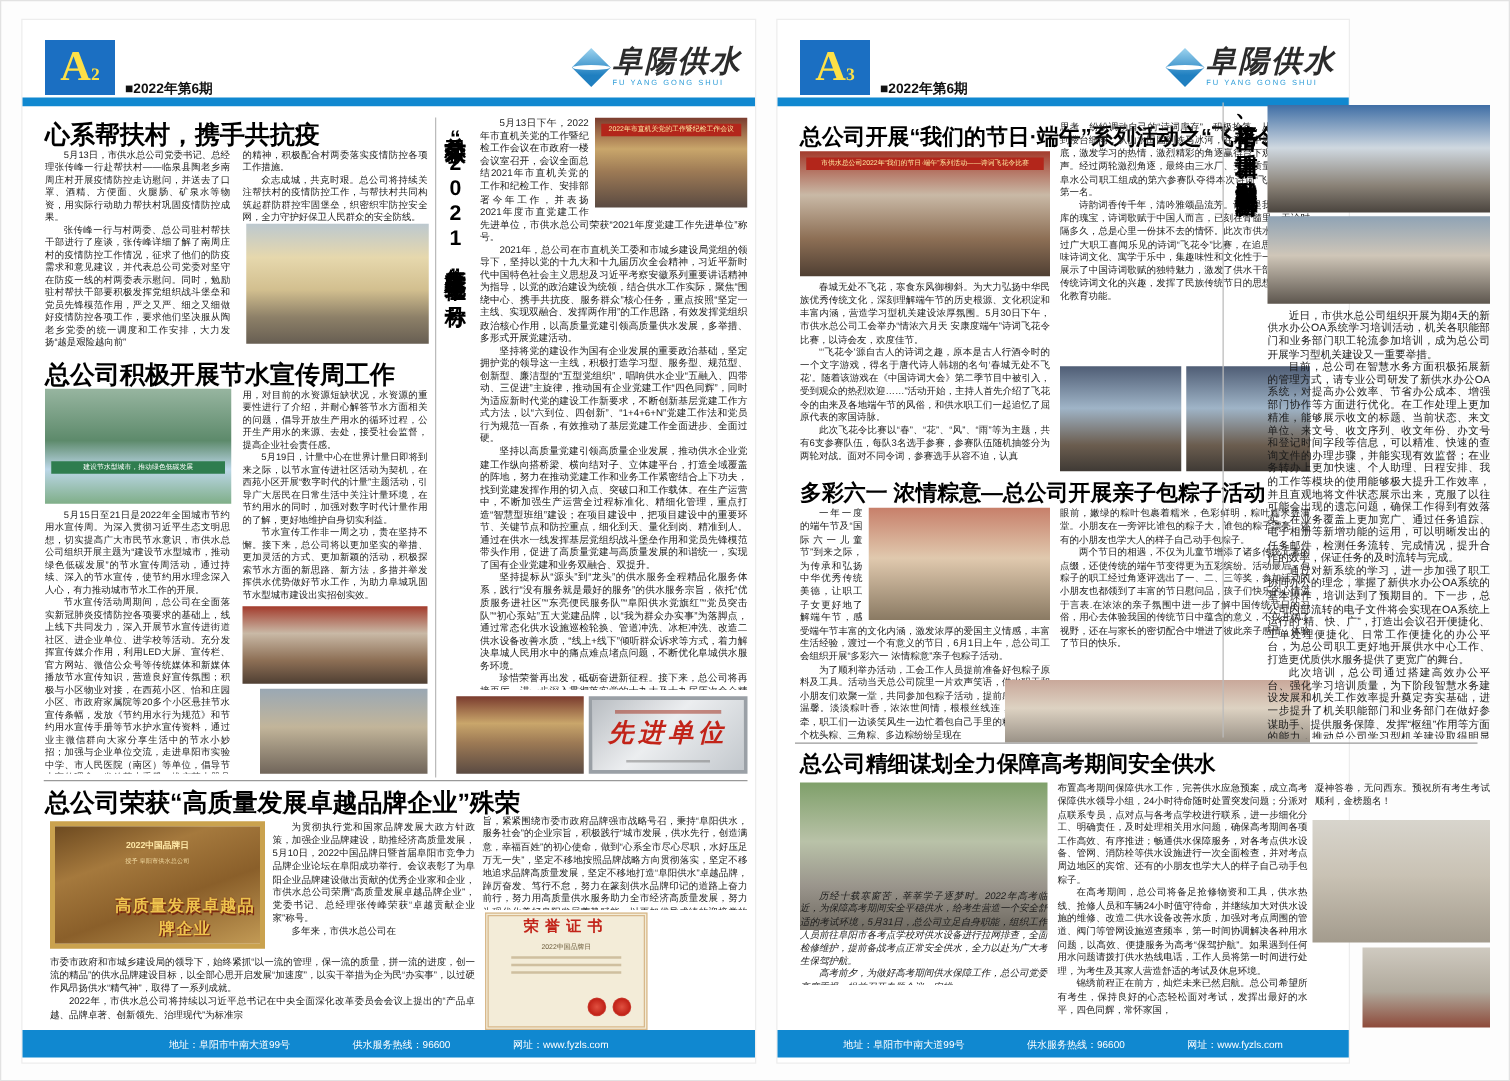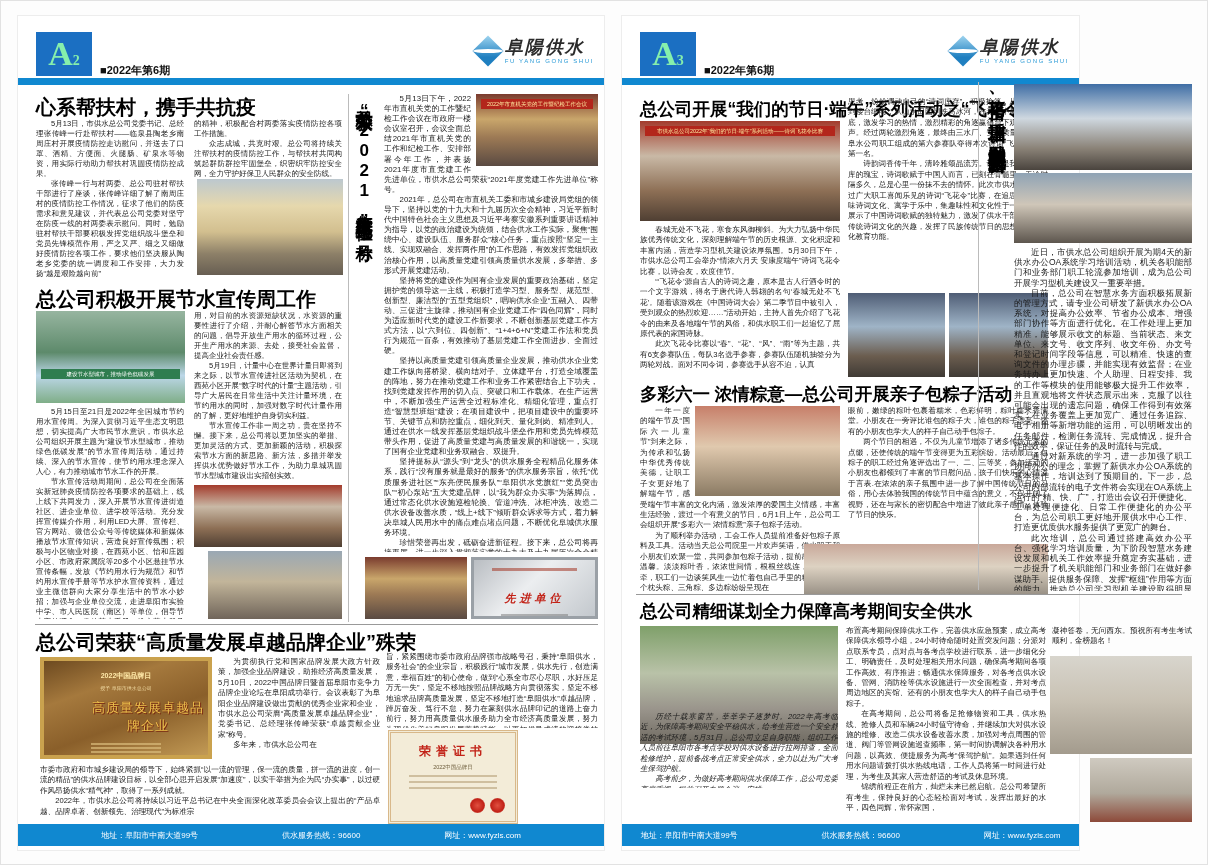--- a/index.html
+++ b/index.html
@@ -3,32 +3,32 @@
 <meta charset="utf-8">
 <style>
   html,body{margin:0;padding:0;background:#ffffff;}
   .sheet{position:relative;width:1208px;height:865px;background:#fdfdfd;border:1px solid #e2e2e2;box-sizing:border-box;overflow:hidden;
          font-family:"Liberation Sans","DejaVu Sans",sans-serif;color:#1a1a1a;}
   .page{position:absolute;top:14px;width:588px;height:836px;background:#fff;border:1px solid #ededed;box-sizing:border-box;}
   .pageL{left:16px;}
   .pageR{left:620px;width:459px;}
 
   
-  .pagebox{position:absolute;left:18px;top:16px;width:56px;height:44px;background:#1b6fc2;color:#86efac;
+  .pagebox{position:absolute;left:18px;top:16px;width:56px;height:44px;background:#1b6fc2;color:#fde047;
            font-family:"Liberation Serif","DejaVu Serif",serif;text-align:center;}
   .pagebox .A{font-size:34px;font-weight:bold;line-height:44px;}
   .pagebox .n{font-size:14px;font-weight:bold;}
   .issue{position:absolute;left:82px;top:47px;font-size:11px;font-weight:bold;color:#111;}
   .logo{position:absolute;right:10px;top:22px;display:flex;align-items:center;gap:6px;}
   .logo-icon{width:22px;height:22px;transform:rotate(45deg);background:linear-gradient(135deg,#9ed4ef,#1f7fc0 70%);
              position:relative;overflow:hidden;flex:none;}
   .logo-icon:after{content:"";position:absolute;left:-4px;top:9px;width:30px;height:4px;background:#fff;
                    border-radius:50%;transform:rotate(-45deg);}
   .logo-txt{display:flex;flex-direction:column;line-height:1;}
-  .logo-cn{font-family:"Liberation Serif","DejaVu Serif",serif;font-style:italic;font-weight:bold;font-size:18px;color:#2b2b2b;letter-spacing:2px;}
+  .logo-cn{font-family:"Liberation Serif","DejaVu Serif",serif;font-style:italic;font-weight:bold;font-size:24px;color:#2b2b2b;letter-spacing:2px;}
   .logo-en{font-size:6px;color:#2b9bd7;letter-spacing:1.6px;margin-top:2px;}
   .topbar{position:absolute;left:0;right:0;top:62px;height:7px;background:#1088d0;}
 
   
   .hl{position:absolute;font-weight:bold;color:#000;font-family:"Liberation Sans","DejaVu Sans",sans-serif;white-space:nowrap;}
   .hl20{font-size:20px;}
   .hl18{font-size:17.5px;}
   .vhead{position:absolute;writing-mode:vertical-rl;text-orientation:upright;font-weight:bold;color:#000;
          font-size:17px;letter-spacing:1px;line-height:1.4;}
 
@@ -62,39 +62,39 @@
   .g-panel{background:linear-gradient(180deg,#d8d5cd 0%,#c9c2b4 45%,#a39b8d 100%);}
   .g-pump{background:linear-gradient(180deg,#cfcac0 0%,#b0a99c 55%,#8d4a3a 100%);}
   .g-street{background:linear-gradient(180deg,#c9a89a 0%,#ddd2c2 45%,#9a9287 100%);}
   .g-zongzi{background:linear-gradient(180deg,#c77f6a 0%,#e0c9ae 45%,#8a7a63 100%);}
 
   
   .plaque-gold{background:linear-gradient(160deg,#6d4a20,#a5793d 30%,#8a5f2a 60%,#c29a55);border:4px solid #caa24e;
                text-align:center;color:#f3dfa0;}
   .pg-l1{font-size:7px;margin-top:10px;color:#ffe9a8;font-weight:bold;}
   .pg-l2{font-size:5px;margin-top:4px;color:#f0d9a0;}
-  .pg-main{font-size:13px;font-weight:normal;margin-top:8px;color:#eec44e;text-shadow:0 0 1px #7a2a12,1px 1px 0 #7a2a12;letter-spacing:1px;padding-left:44px;}
+  .pg-main{font-size:13px;font-weight:bold;margin-top:24px;color:#eec44e;text-shadow:0 0 1px #7a2a12,1px 1px 0 #7a2a12;letter-spacing:1px;padding-left:44px;}
   .pg-lines{margin:8px auto 0;width:70px;}
   .pg-lines i{display:block;height:2px;background:#d8ba7a;margin:2px 0;opacity:.7;}
   .plaque-silver{background:linear-gradient(135deg,#b9bdc2,#eceef0 45%,#c3c8cd);border:3px solid #9aa0a6;text-align:center;}
   .ps-top{height:3px;width:70%;background:#a94436;opacity:.6;margin:8px auto 0;}
-  .ps-main{font-family:"Liberation Serif","DejaVu Serif",serif;font-style:italic;font-weight:bold;color:#c22318;font-size:11px;
-           letter-spacing:4px;margin-top:20px;}
+  .ps-main{font-family:"Liberation Serif","DejaVu Serif",serif;font-style:italic;font-weight:bold;color:#c22318;font-size:20px;
+           letter-spacing:4px;margin-top:2px;}
   .ps-bot{height:2px;width:55%;background:#777;opacity:.5;margin:8px auto 0;}
   .cert{background:#f3ecd8;border:3px double #d8b88a;text-align:center;}
-  .cert-title{color:#c22318;font-weight:bold;font-size:12px;letter-spacing:5px;margin-top:10px;font-family:"Liberation Serif","DejaVu Serif",serif;}
+  .cert-title{color:#c22318;font-weight:bold;font-size:12px;letter-spacing:5px;font-family:"Liberation Serif","DejaVu Serif",serif;}
   .cert-line{font-size:5.5px;color:#6b5b3a;margin-top:4px;}
   .cert-body i{display:block;height:2px;background:#b8a27a;opacity:.6;margin:4px 18px 0;}
   .seal{position:absolute;bottom:8px;width:15px;height:15px;border-radius:50%;
         background:radial-gradient(circle,#e05040 0%,#c22318 60%,rgba(194,35,24,.25) 100%);}
   .seal.s1{right:30px;} .seal.s2{right:10px;}
 
   
   .footer{position:absolute;left:0;right:0;bottom:4px;height:22px;background:#1088d0;color:#fff;
-          display:flex;align-items:center;justify-content:center;gap:84px;font-size:8px;}
+          display:flex;align-items:center;justify-content:center;gap:50px;font-size:8px;}
   .footer span{white-space:nowrap;}
 </style>
 </head>
 <body>
 
 <div class="sheet">
 
   <div class="page pageL">
     <div class="pagebox">
       <span class="A">A</span><span class="n">2</span>
@@ -138,21 +138,21 @@
 
     <div class="vrule" style="left:330px;top:78px;height:528px;"></div>
 
     <div class="vhead" style="left:334px;top:80px;height:460px;">总公司荣获“2021年度党建工作先进单位”称号</div>
     <div class="col t78" style="left:366px;top:78px;width:214px;height:458px;">
       <div class="photo-f g-hall" style="width:122px;height:72px;">
         <div class="banner">2022年市直机关党的工作暨纪检工作会议</div>
       </div>
       <div>
           <p>5月13日下午，2022年市直机关党的工作暨纪检工作会议在市政府一楼会议室召开，会议全面总结2021年市直机关党的工作和纪检工作、安排部署今年工作，并表扬2021年度市直党建工作先进单位，市供水总公司荣获“2021年度党建工作先进单位”称号。</p>
-          <p>2021年，总公司在市直机关工委和市城乡建设局党组的领导下，坚持以党的十九大和十九届历次全会精神，习近平新时代中国特色社会主义思想及习近平考察安徽系列重要讲话精神为指导，以党的政治建设为统领，结合供水工作实际，聚焦“围绕中心、建设队伍、服务群众”核心任务，重点按照“坚定一主线、实现双融合、发挥两作用”的工作思路，有效发挥党组织政治核心作用，以高质量党建引领高质量供水发展，多举措、多形式开展党建活动。</p>
+          <p>2021年，总公司在市直机关工委和市城乡建设局党组的领导下，坚持以党的十九大和十九届历次全会精神，习近平新时代中国特色社会主义思想及习近平考察安徽系列重要讲话精神为指导，以党的政治建设为统领，结合供水工作实际，聚焦“围绕中心、携手共抗疫、服务群众”核心任务，重点按照“坚定一主线、实现双融合、发挥两作用”的工作思路，有效发挥党组织政治核心作用，以高质量党建引领高质量供水发展，多举措、多形式开展党建活动。</p>
           <p>坚持将党的建设作为国有企业发展的重要政治基础，坚定拥护党的领导这一主线，积极打造学习型、服务型、规范型、创新型、廉洁型的“五型党组织”，唱响供水企业“五融入、四带动、三促进”主旋律，推动国有企业党建工作“四色同辉”，同时为适应新时代党的建设工作新要求，不断创新基层党建工作方式方法，以“六到位、四创新”、“1+4+6+N”党建工作法和党员行为规范一百条，有效推动了基层党建工作全面进步、全面过硬。</p>
           <p>坚持以高质量党建引领高质量企业发展，推动供水企业党建工作纵向搭桥梁、横向结对子、立体建平台，打造全域覆盖的阵地，努力在推动党建工作和业务工作紧密结合上下功夫，找到党建发挥作用的切入点、突破口和工作载体。在生产运营中，不断加强生产运营全过程标准化、精细化管理，重点打造“智慧型班组”建设；在项目建设中，把项目建设中的重要环节、关键节点和防控重点，细化到天、量化到岗、精准到人。通过在供水一线发挥基层党组织战斗堡垒作用和党员先锋模范带头作用，促进了高质量党建与高质量发展的和谐统一，实现了国有企业党建和业务双融合、双提升。</p>
           <p>坚持提标从“源头”到“龙头”的供水服务全程精品化服务体系，践行“没有服务就是最好的服务”的供水服务宗旨，依托“优质服务进社区”“东亮便民服务队”“阜阳供水党旗红”“党员突击队”“初心泵站”五大党建品牌，以“我为群众办实事”为落脚点，通过常态化供水设施巡检轮换、管道冲洗、冰柜冲洗、改造二供水设备改善水质，“线上+线下”倾听群众诉求等方式，着力解决阜城人民用水中的痛点难点堵点问题，不断优化阜城供水服务环境。</p>
           <p>珍惜荣誉再出发，砥砺奋进新征程。接下来，总公司将再接再厉，进一步深入贯彻落实党的十九大及十九届历次全会精神，衷心拥护“两个确立”、忠诚践行“两个维护”，坚持当好“三个表率”，持续推动总公司党的建设高质量发展，为加快建设“三地一区一城”、勇当皖北振兴排头兵，奋力谱写现代化美好阜阳新篇章而不懈努力，以优异成绩迎接党的二十大胜利召开！</p>
         </div>
     </div>
     <div class="photo g-hall" style="left:347px;top:541px;width:102px;height:62px;"></div>
     <div class="photo plaque-silver" style="left:453px;top:541px;width:127px;height:62px;">
       <div class="ps-top"></div>
       <div class="ps-main">先进单位</div>

